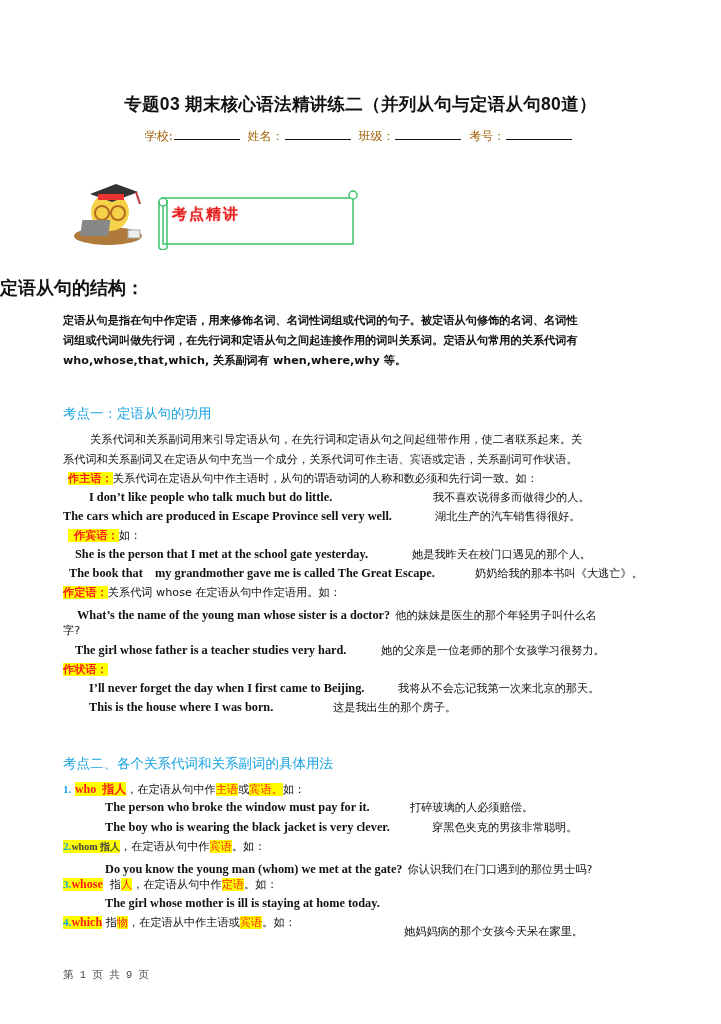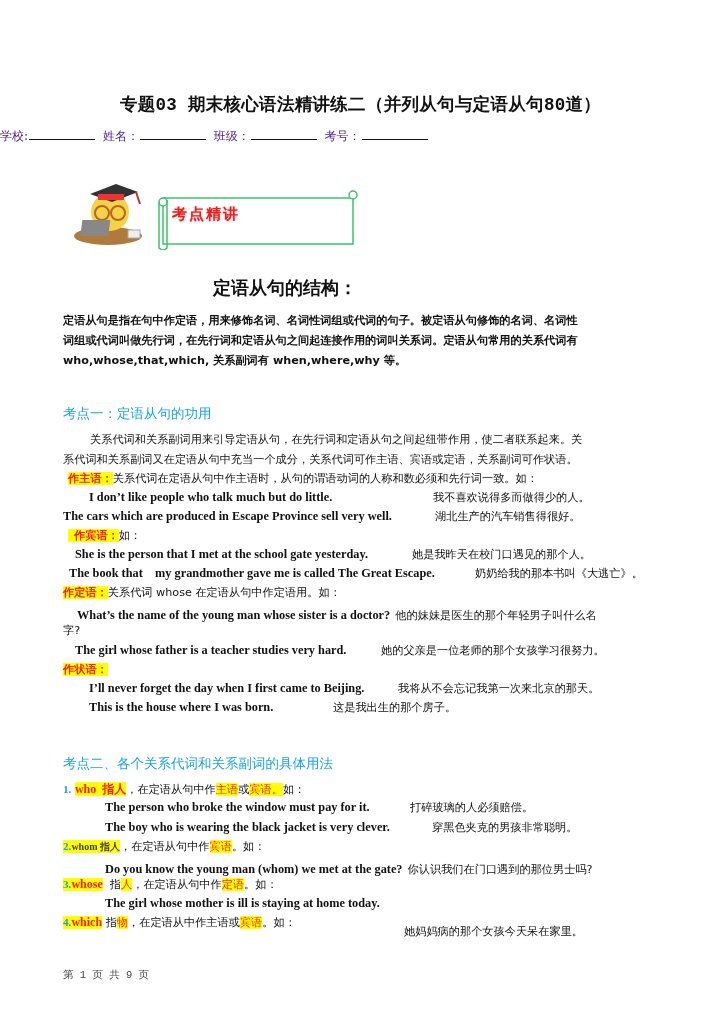--- a/index.html
+++ b/index.html
@@ -1,27 +1,27 @@
 <!DOCTYPE html>
 <html><head>
   <meta charset="utf-8">
   <style>
     html, body { margin: 0; padding: 0; background: #ffffff; }
     body { width: 721px; height: 1024px; position: relative; overflow: hidden;
       font-family: "DejaVu Serif", "Liberation Serif", serif; color: #111; }
     .abs { position: absolute; white-space: nowrap; }
     .title { left: 0; width: 721px; top: 92px; text-align: center; font-size: 17.5px; font-weight: bold;
-      font-family: Liberation Mono, monospace; letter-spacing: 0.3px; }
-    .info { left: 0; width: 721px; top: 127px; text-align: left; font-size: 12px; color: #4c1d95; }
+      font-family: Liberation Sans, sans-serif; letter-spacing: 0.3px; }
+    .info { left: 0; width: 721px; top: 127px; text-align: center; font-size: 12px; color: #a16207; }
     .blank { display: inline-block; width: 66px; border-bottom: 1px solid #111; margin: 0 4px 0 1px; height: 12px; vertical-align: baseline; }
     .mascot { left: 68px; top: 180px; width: 90px; height: 70px; }
     .scroll { left: 155px; top: 190px; width: 208px; height: 60px; }
     .scroll-label { left: 172px; top: 205px; font-size: 15px; font-weight: bold; color: #e61f1f;
       font-family: "DejaVu Serif", serif; letter-spacing: 2px; text-shadow: 0 0 2px #f3a3a3; }
-    .h2 { left: 0; width: 570px; top: 276px; text-align: center; font-size: 18px; font-weight: bold;
+    .h2 { left: 0; width: 570px; top: 276px; text-align: left; font-size: 18px; font-weight: bold;
       font-family: "DejaVu Sans", sans-serif; }
     .para { font-size: 11.2px; line-height: 20px; font-family: "DejaVu Sans", sans-serif; font-weight: bold; }
     .body-text { font-size: 11.2px; font-family: "DejaVu Sans", sans-serif; }
     .en { font-family: "Liberation Serif", "DejaVu Serif", serif; font-weight: bold; font-size: 12.3px; }
     .blue-h { font-size: 13.5px; color: #1aa3e0; font-family: "DejaVu Sans", sans-serif; }
     .hl { background: #ffff00; color: #ff1a1a; font-weight: bold; }
     .hl-b { background: #ffff00; color: #ff1a1a; }
     .num { color: #1aa3e0; font-weight: bold; font-family: "Liberation Serif", serif; }
     .footer { left: 63px; top: 968px; font-size: 10.5px; color: #444; font-family: Liberation Mono, monospace; }
   </style>

